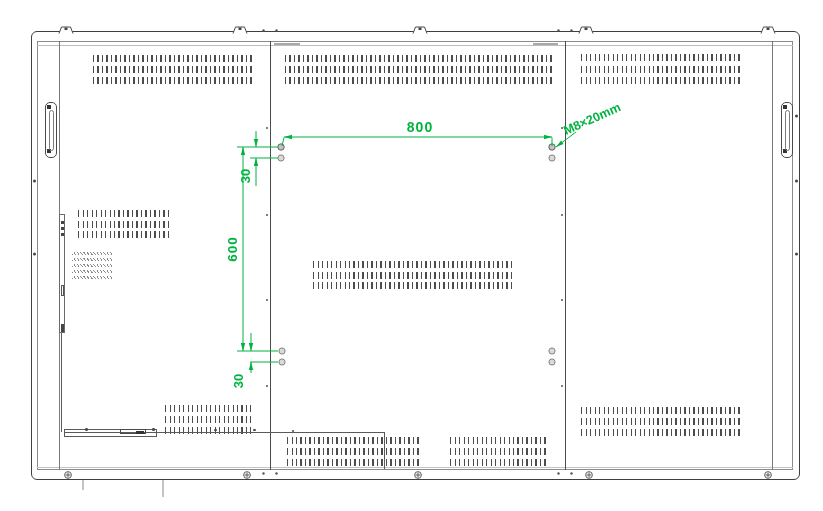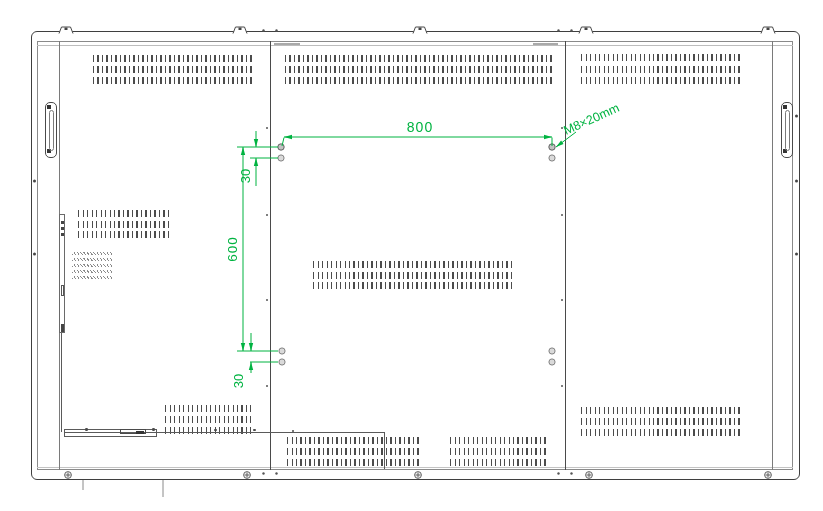--- a/index.html
+++ b/index.html
@@ -1,17 +1,17 @@
 <!DOCTYPE html>
 <html><head>
 <meta charset="utf-8">
 <style>
   html,body{margin:0;padding:0;background:#fff;}
   #canvas{position:relative;width:823px;height:511px;background:#fff;overflow:hidden;
-          font-family:"Liberation Sans", sans-serif;}
+          font-family:"Liberation Sans", sans-serif;font-weight:bold;}
   .abs{position:absolute;box-sizing:border-box;}
   .line{background:#5a5a5a;}
   .vent{display:flex;flex-direction:column;justify-content:space-between;}
   .vent i{display:block;height:7px;
      background:repeating-linear-gradient(90deg,#4c4c4c 0 1.3px,transparent 1.3px 4.5px);}
   .hatch{display:flex;flex-direction:column;justify-content:space-between;}
   .hatch i{display:block;height:3.2px;
      background:repeating-linear-gradient(55deg,#8a8a8a 0 .9px,transparent .9px 2.7px);}
   .dot{border-radius:50%;background:#4a4a4a;}
   svg text{font-family:"Liberation Sans", sans-serif;fill:#00b341;}

